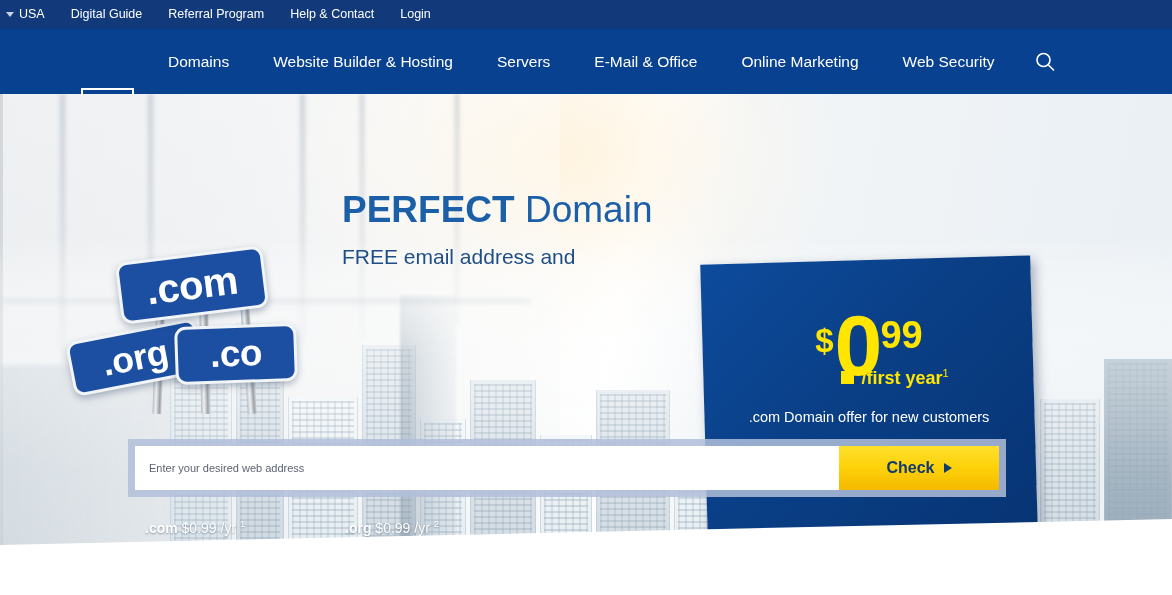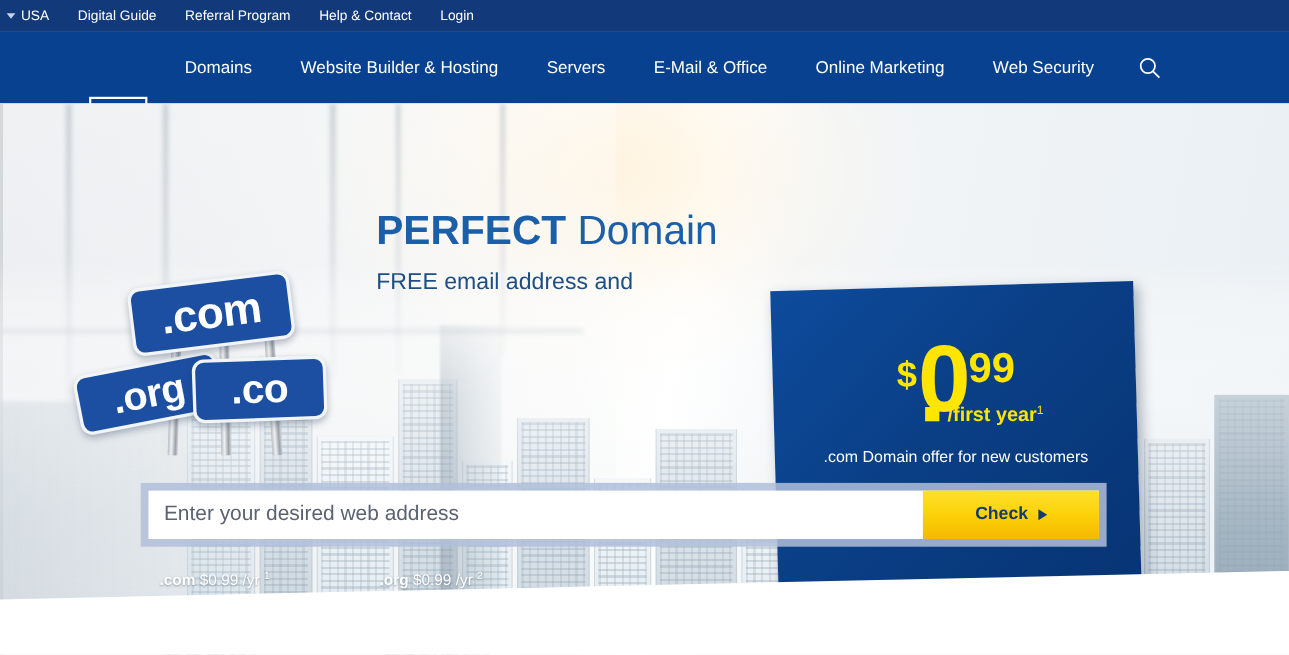--- a/index.html
+++ b/index.html
@@ -216,21 +216,21 @@
   .searchwrap {
     position:absolute; left:128px; top:345px; width:878px; height:58px;
     background:rgba(176,190,217,0.85); padding:7px;
   }
   .searchinner {
     width:100%; height:100%; background:#ffffff;
     display:flex; align-items:center;
   }
   .searchinput {
     flex:1; height:100%; border:none; outline:none;
-    font-size:19px; color:#3d4450; padding-left:14px;
+    font-size:11px; color:#3d4450; padding-left:14px;
     font-family:"Liberation Sans", sans-serif; background:transparent;
   }
   .searchinput::placeholder { color:#5b6270; }
   .checkbtn {
     width:160px; height:100%; border:none; cursor:pointer;
     background:linear-gradient(180deg,#ffe02e 0%, #fcd209 48%, #f5b800 100%);
     color:#113a6e; font-size:16px; font-weight:bold;
     display:flex; align-items:center; justify-content:center; gap:9px;
     font-family:"Liberation Sans", sans-serif;
   }

